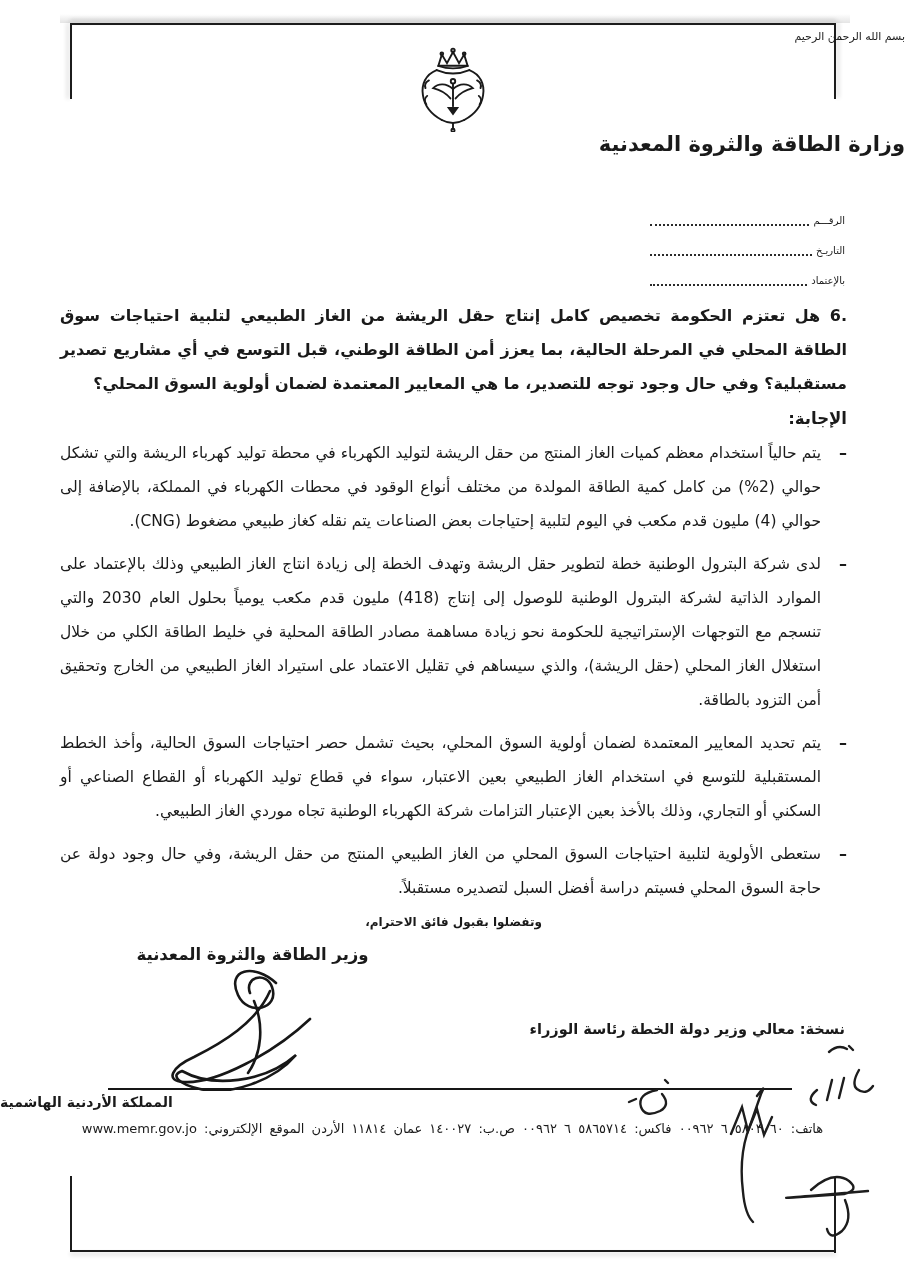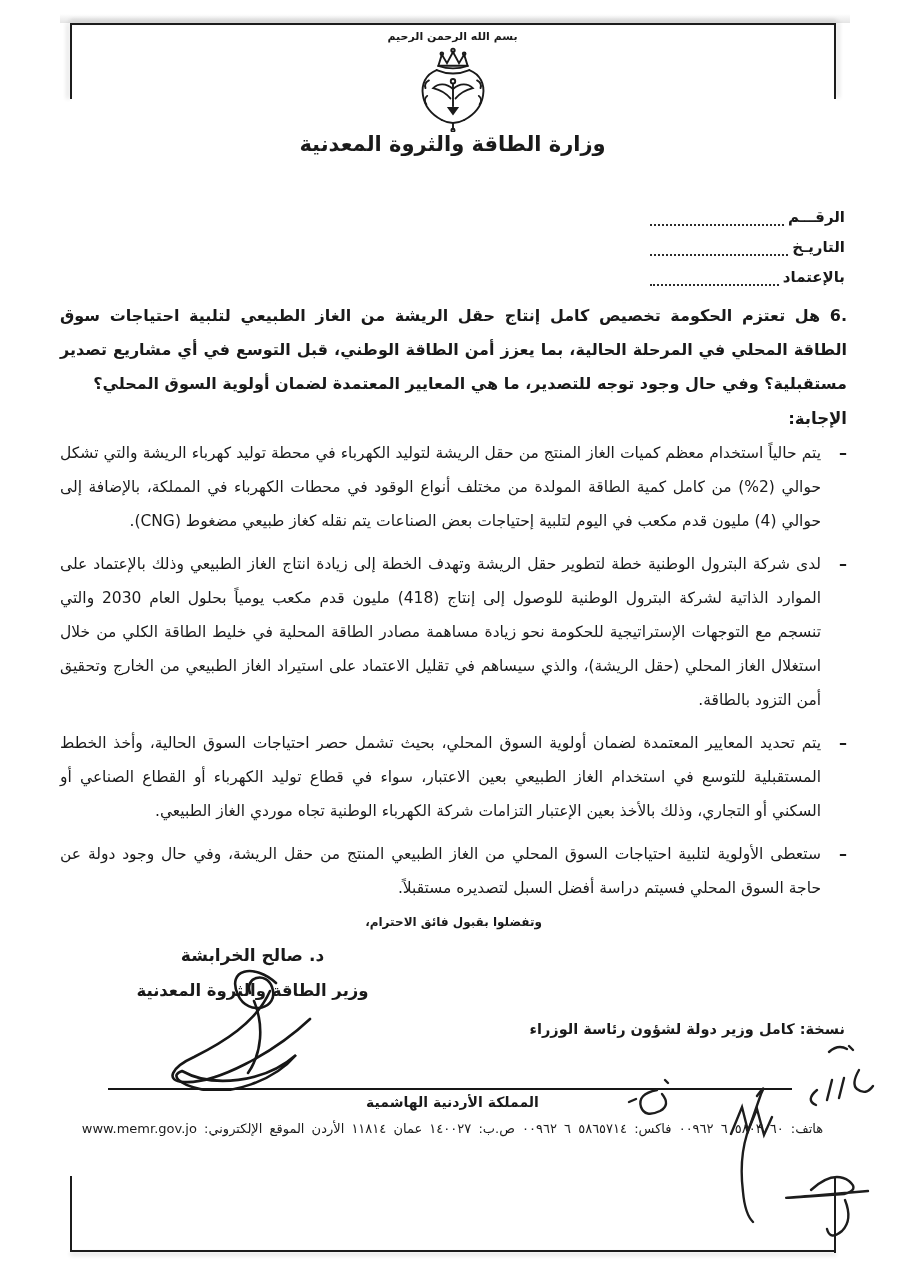--- a/index.html
+++ b/index.html
@@ -14,30 +14,30 @@
   .b-top    { left:70px;  top:23px;   width:766px; height:2px; box-shadow:0 -3px 4px rgba(0,0,0,.22); }
   .b-tl     { left:70px;  top:23px;   width:2px;  height:76px; box-shadow:-3px 0 4px rgba(0,0,0,.18); }
   .b-tr     { left:834px; top:23px;   width:2px;  height:76px; box-shadow:3px -1px 4px rgba(0,0,0,.18); }
   .b-bl     { left:70px;  top:1176px; width:2px;  height:76px; }
   .b-br     { left:834px; top:1177px; width:2px;  height:76px; }
   .b-bottom { left:70px;  top:1250px; width:766px; height:2px; box-shadow:0 3px 4px rgba(0,0,0,.18); }
   .shadow-strip { position:absolute; left:60px; top:14px; width:790px; height:9px;
     background:linear-gradient(#fff, #cfcfcf); opacity:.55; }
 
   
-  .bismillah { position:absolute; top:30px; left:0; right:0; text-align:center;
-    font-size:11px; font-weight:bold; letter-spacing:0; }
+  .bismillah { position:absolute; top:30px; left:0; right:0; text-align:right;
+    font-size:11px; font-weight:normal; letter-spacing:0; }
   .crest { position:absolute; top:46px; left:0; right:0; margin:auto; display:block; }
-  .ministry { position:absolute; top:132px; left:0; right:0; text-align:center;
+  .ministry { position:absolute; top:132px; left:0; right:0; text-align:right;
     font-size:21px; font-weight:bold; }
 
   
   .refblock { position:absolute; top:196px; right:60px; width:195px; }
   .ref-row { display:flex; align-items:flex-end; height:30px; }
-  .ref-label { font-weight:bold; font-size:15px; white-space:nowrap; }
+  .ref-label { font-weight:normal; font-size:10px; white-space:nowrap; }
   .ref-dots { flex:1; border-bottom:2px dotted #2a2a2a; height:15px; margin-right:4px; }
 
   
   .bodyflow { position:absolute; top:282px; right:58px; left:60px; }
   .question { margin:17px 0 8px 0; font-weight:bold; font-size:16px; line-height:34px;
     text-align:justify; }
   .qnum { direction:ltr; unicode-bidi:embed; }
   .answer-label { font-weight:bold; font-size:16.5px; margin:6px 0 8px 0; }
   .bullet { display:flex; margin:0 0 9px 0; }
   .dash { flex:0 0 26px; font-weight:bold; font-size:16px; line-height:34px; }
@@ -47,21 +47,21 @@
   
   .sigblock { position:relative; width:265px; margin:16px 462px 0 0; }
   .sig-name  { font-weight:bold; font-size:17px; text-align:center; }
   .sig-title { font-weight:bold; font-size:16.5px; text-align:center; margin-top:16px; }
   .sig-svg { position:absolute; top:16px; left:-16px; pointer-events:none; }
 
   .copy-note { position:absolute; top:1021px; right:60px; font-size:14.5px; font-weight:600; }
 
   
   .foot-rule { position:absolute; top:1088px; left:108px; width:684px; height:2px; background:#161616; }
-  .kingdom { position:absolute; top:1094px; left:0; right:0; text-align:center;
+  .kingdom { position:absolute; top:1094px; left:0; right:0; text-align:left;
     font-size:14px; font-weight:bold; }
   .contact { position:absolute; top:1121px; left:40px; right:40px; text-align:center;
     font-size:13px; word-spacing:3px; }
 
   .handwriting { position:absolute; left:605px; top:1038px; pointer-events:none; }
 </style>
 </head>
 <body>
 
 <div class="page">
@@ -135,32 +135,31 @@
       <span class="btext">يتم تحديد المعايير المعتمدة لضمان أولوية السوق المحلي، بحيث تشمل حصر احتياجات السوق الحالية، وأخذ الخطط المستقبلية للتوسع في استخدام الغاز الطبيعي بعين الاعتبار، سواء في قطاع توليد الكهرباء أو القطاع الصناعي أو السكني أو التجاري، وذلك بالأخذ بعين الإعتبار التزامات شركة الكهرباء الوطنية تجاه موردي الغاز الطبيعي.</span>
     </div>
     <div class="bullet">
       <span class="dash">–</span>
       <span class="btext">ستعطى الأولوية لتلبية احتياجات السوق المحلي من الغاز الطبيعي المنتج من حقل الريشة، وفي حال وجود دولة عن حاجة السوق المحلي فسيتم دراسة أفضل السبل لتصديره مستقبلاً.</span>
     </div>
 
     <div class="closing">وتفضلوا بقبول فائق الاحترام،</div>
 
     <div class="sigblock">
-      <div class="sig-name">د. صالح الخرابشة</div>
       <svg class="sig-svg" width="300" height="130" viewBox="0 0 300 130" fill="none" stroke="#171717" stroke-width="2.6" stroke-linecap="round">
         <path d="M172,22 C150,2 122,8 134,34 C144,56 176,48 168,26 C162,10 140,16 146,32"></path>
         <path d="M166,30 C152,62 118,82 90,96 C68,106 60,120 80,121 C112,123 170,92 206,58"></path>
         <path d="M78,110 C108,127 160,122 192,94 C170,120 126,135 96,128 C74,123 66,114 78,110"></path>
         <path d="M150,40 C160,64 158,92 144,112"></path>
       </svg>
       <div class="sig-title">وزير الطاقة والثروة المعدنية</div>
     </div>
   </div>
 
-  <div class="copy-note">نسخة: كامل وزير دولة لشؤون رئاسة الوزراء</div>
+  <div class="copy-note">نسخة: معالي وزير دولة الخطة رئاسة الوزراء</div>
 
   <div class="foot-rule"></div>
   <div class="kingdom">المملكة الأردنية الهاشمية</div>
   <div class="contact">هاتف: ٥٨٠٣٠٦٠ ٦ ٠٠٩٦٢ فاكس: ٥٨٦٥٧١٤ ٦ ٠٠٩٦٢ ص.ب: ١٤٠٠٢٧ عمان ١١٨١٤ الأردن الموقع الإلكتروني: www.memr.gov.jo</div>
 
   <svg class="handwriting" width="300" height="225" viewBox="0 0 300 225" fill="none" stroke="#1d1d1d" stroke-width="2.4" stroke-linecap="round">
 
     <path d="M52,52 q-20,4 -16,17 q4,11 19,4 q11,-6 2,-17"></path>
     <path d="M24,64 l7,-3 M60,42 l3,3"></path>
 

